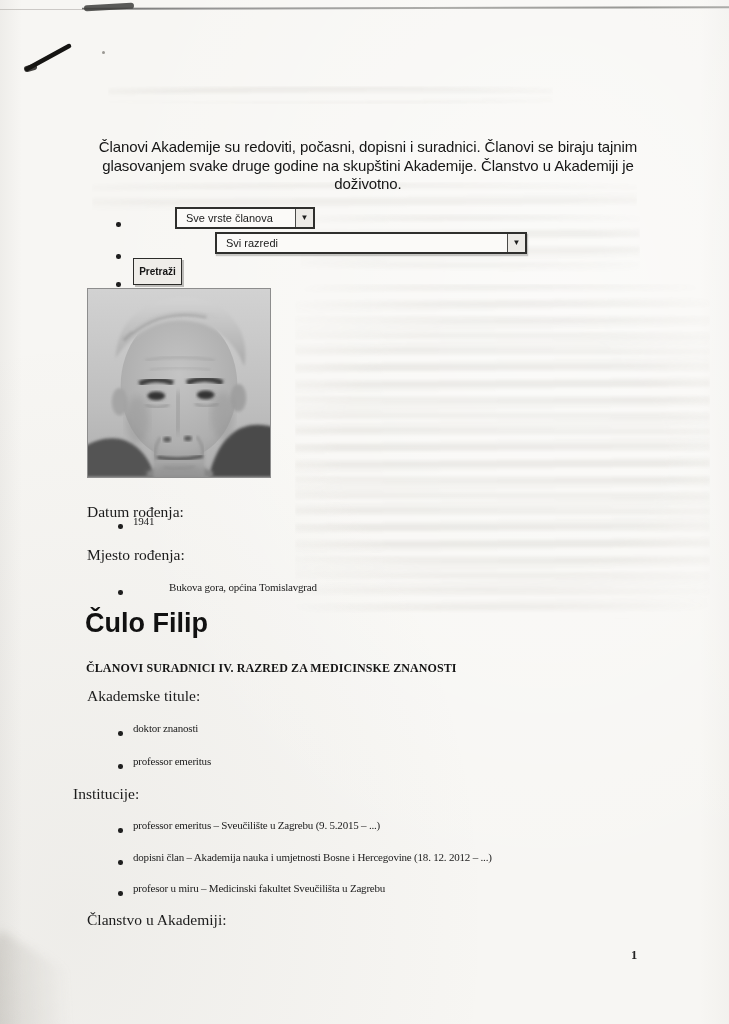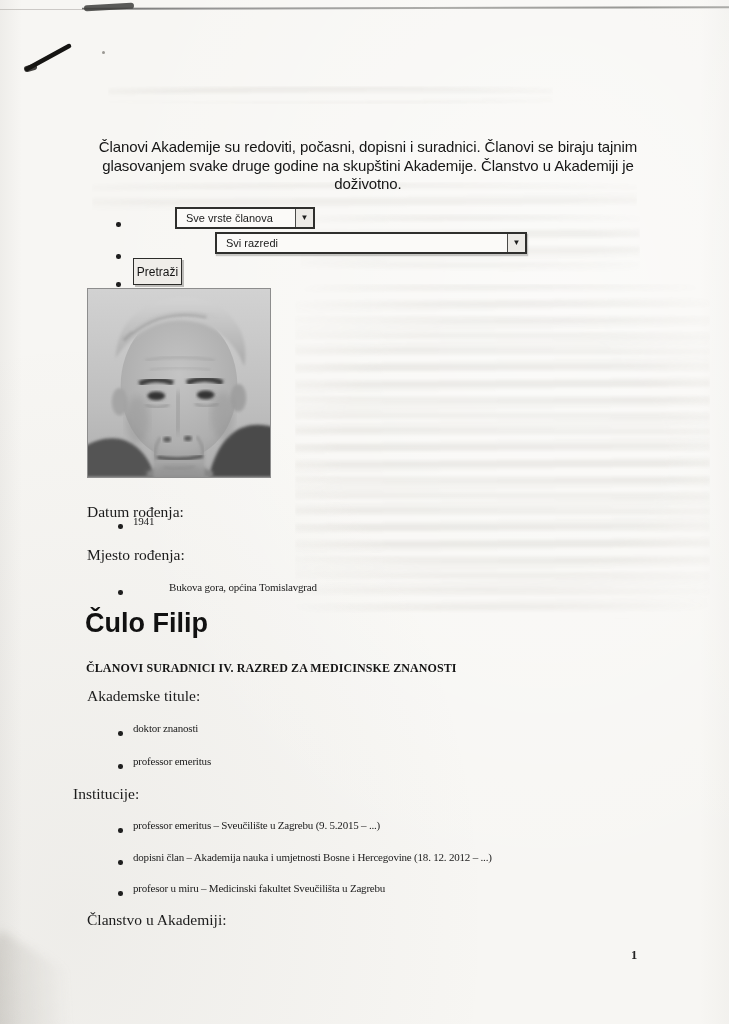--- a/index.html
+++ b/index.html
@@ -71,23 +71,23 @@
     width:17px;align-self:stretch;border-left:1.5px solid #4a4a48;background:#eceae6;
     display:flex;align-items:center;justify-content:center;
     font-size:8px;color:#1c1c1c;line-height:1;
   }
   .dd-shadow{box-shadow:1px 2px 1px rgba(60,58,54,0.25);}
   .btn{
     position:absolute;box-sizing:border-box;
     left:133px;top:258px;width:49px;height:27px;
     border:1.5px solid #2c2c2a;background:#efede9;
     box-shadow:2px 2px 0 rgba(80,78,74,0.35);
-    font-family:"Liberation Sans", sans-serif;font-size:12px;color:#151515;
+    font-family:"Liberation Sans", sans-serif;font-size:10px;color:#151515;
     display:flex;align-items:center;justify-content:center;
-    padding:0;cursor:pointer;
+    padding:0;cursor:pointer;font-weight:bold;
   }
   
   .photo{
     position:absolute;left:87px;top:288px;width:184px;height:190px;
     border:1px solid #8f8d89;box-sizing:border-box;background:#c7c4bf;
     overflow:hidden;filter:saturate(0) contrast(0.98);
   }
   
   .label{position:absolute;font-size:15.5px;color:#1b1b1b;white-space:nowrap;}
   .item{position:absolute;font-size:11px;color:#1b1b1b;white-space:nowrap;letter-spacing:-0.2px;}

